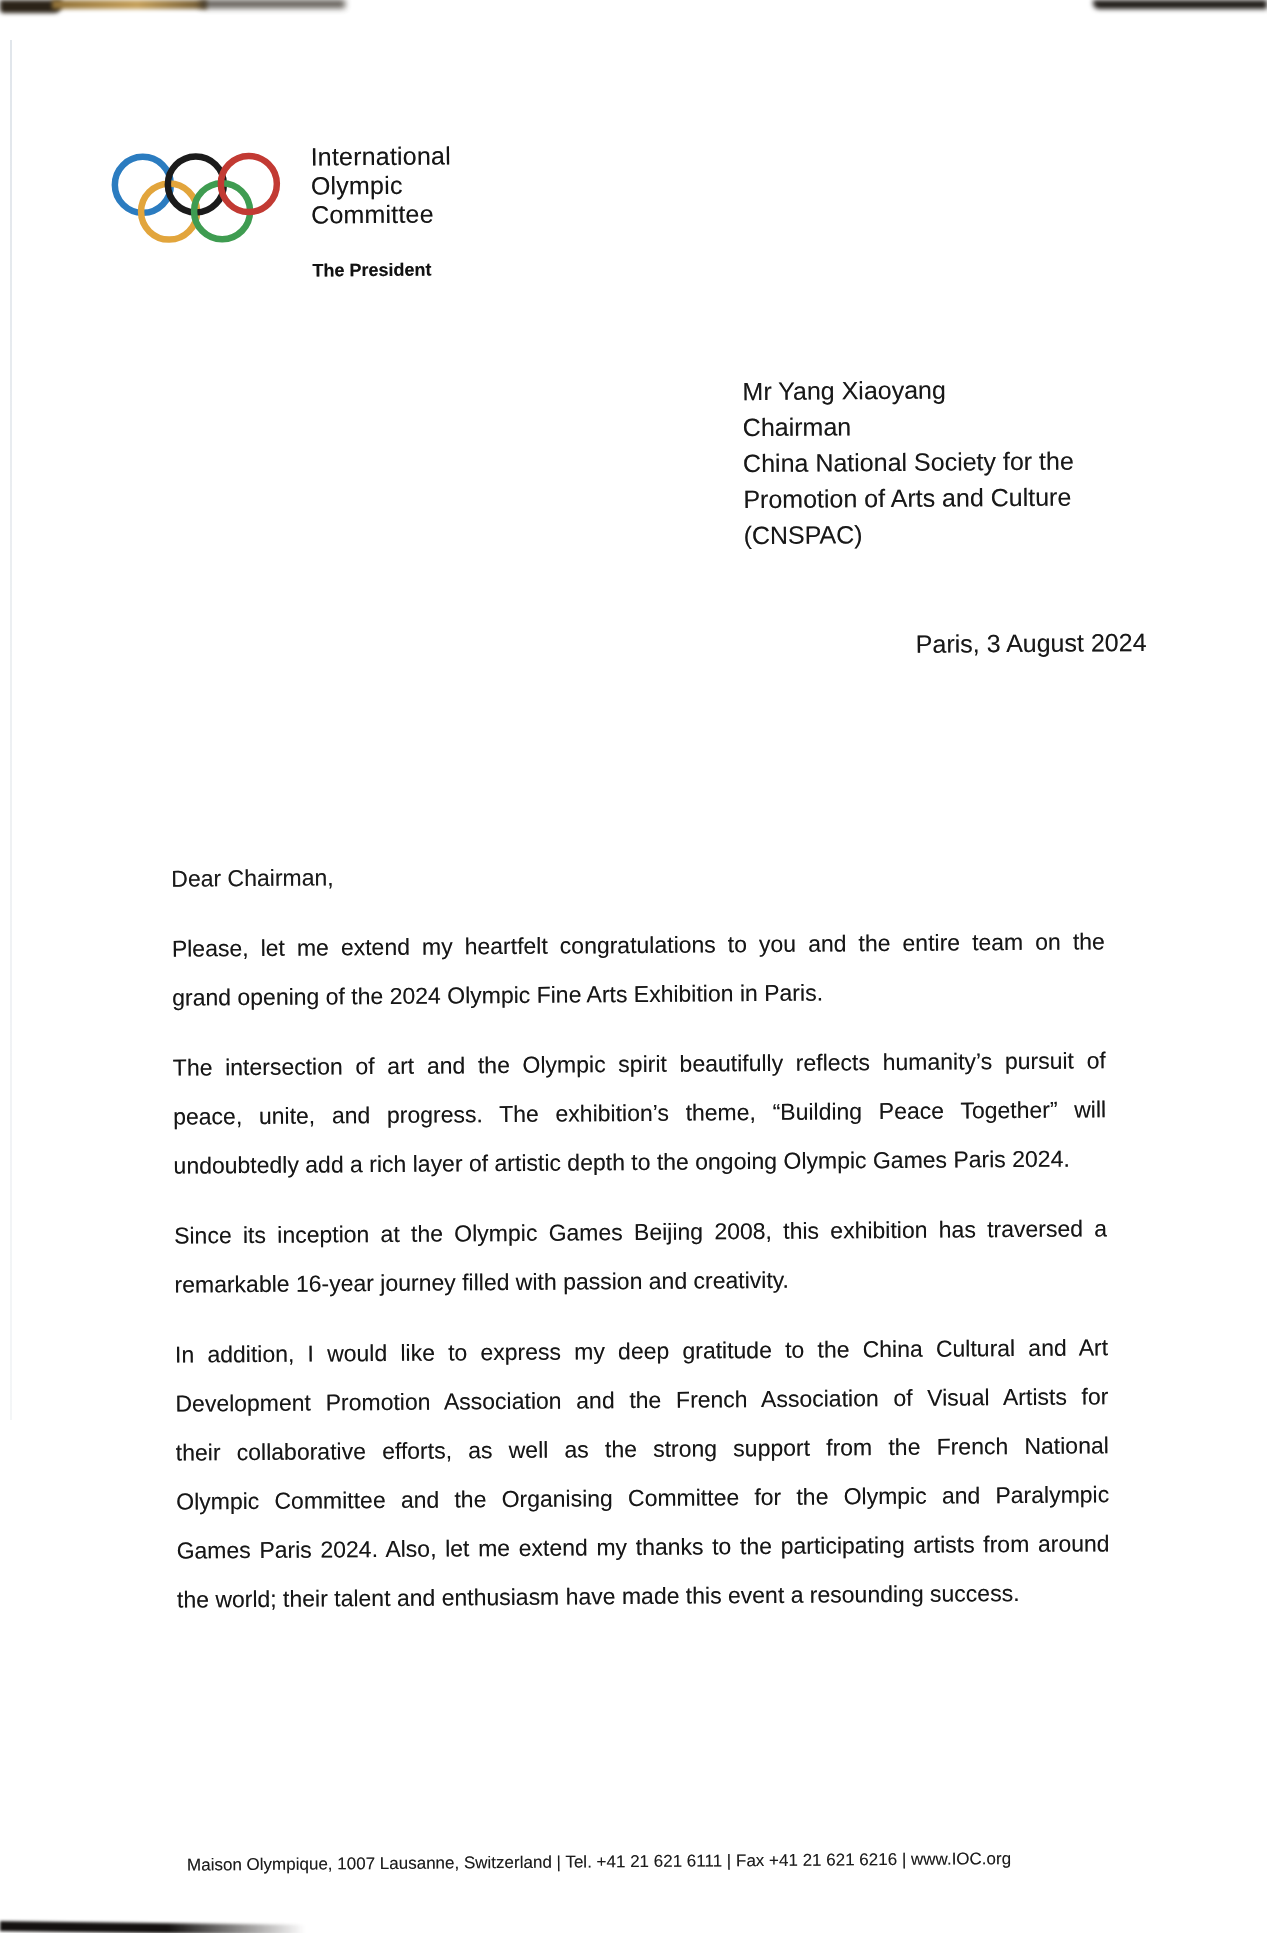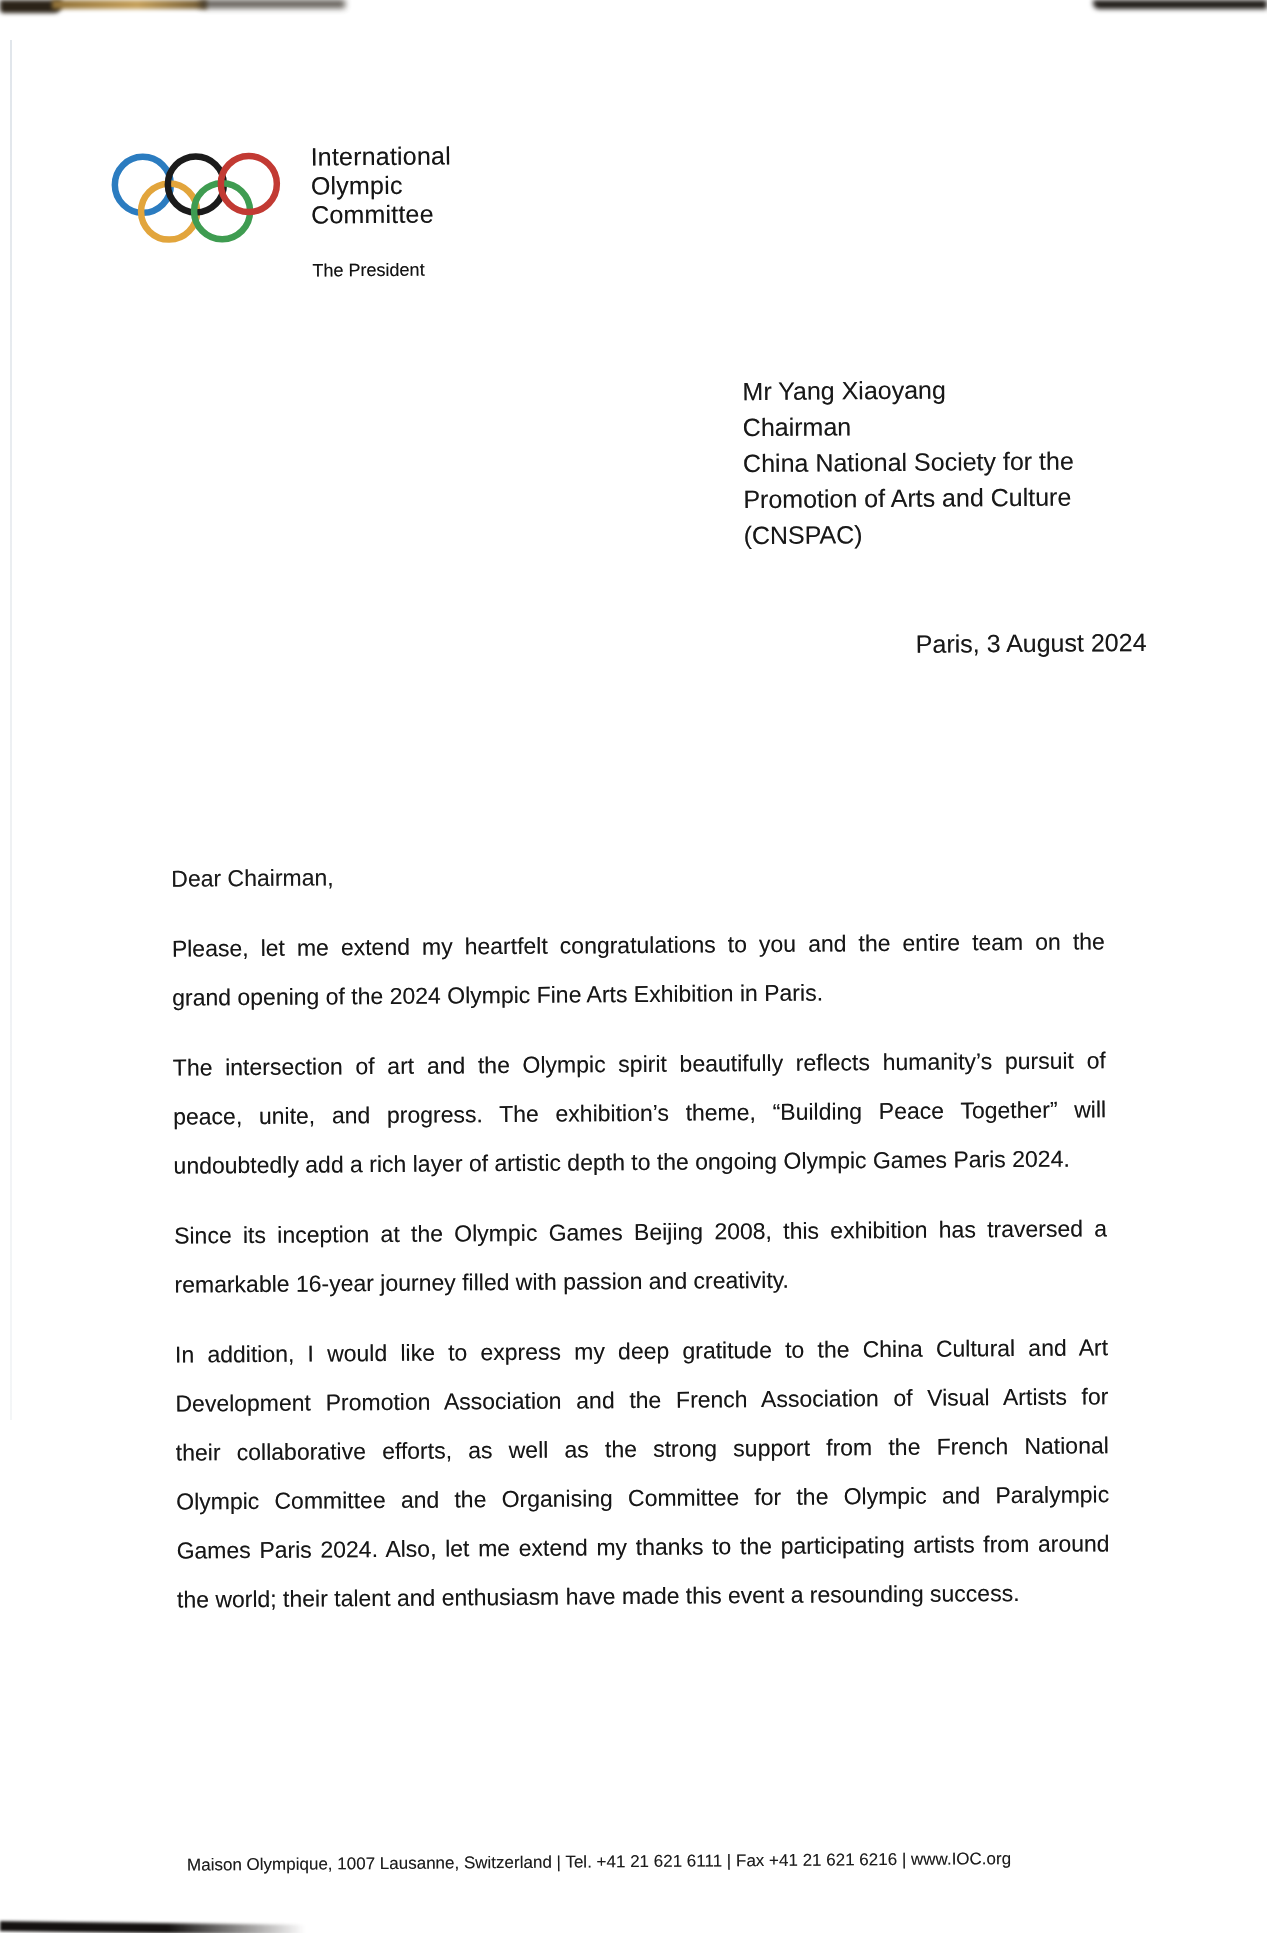--- a/index.html
+++ b/index.html
@@ -21,21 +21,21 @@
   #rings{left:115px;top:147px;width:174px;height:96px;}
   #org-name{
     left:317px;top:140px;
     font-size:25px;line-height:29px;
     letter-spacing:.2px;
     color:#161616;
     text-shadow:0 0 .5px rgba(0,0,0,.45);
   }
   #president{
     left:318px;top:258px;
-    font-size:18px;font-weight:normal;
+    font-size:18px;font-weight:bold;
     color:#121212;
     text-shadow:0 0 .4px rgba(0,0,0,.5);
   }
   
   #recipient{
     left:747px;top:374px;
     font-size:25px;line-height:36px;
     color:#181818;
     text-shadow:0 0 .5px rgba(0,0,0,.4);
     white-space:nowrap;

